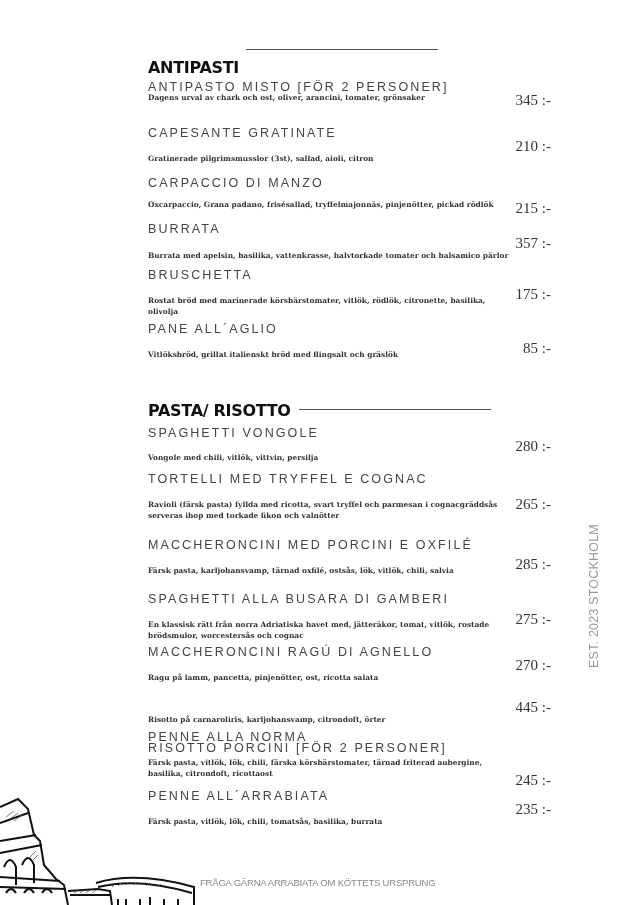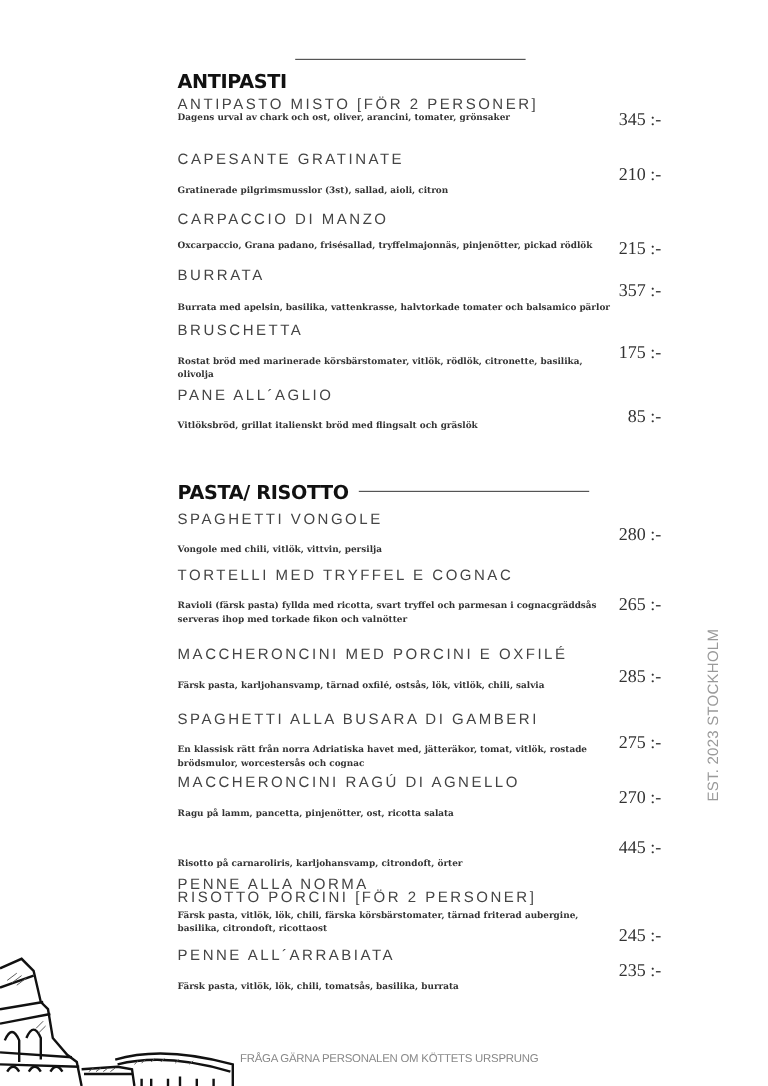--- a/index.html
+++ b/index.html
@@ -95,21 +95,21 @@
 <div class="dish-name" style="top:730px;">PENNE ALLA NORMA</div>
 <div class="dish-price" style="top:772px;">245 :-</div>
 <div class="dish-desc" style="top:757px;">Färsk pasta, vitlök, lök, chili, färska körsbärstomater, tärnad friterad aubergine, basilika, citrondoft, ricottaost</div>
 
 <div class="dish-name" style="top:789px;">PENNE ALL´ARRABIATA</div>
 <div class="dish-price" style="top:801px;">235 :-</div>
 <div class="dish-desc" style="top:816px;">Färsk pasta, vitlök, lök, chili, tomatsås, basilika, burrata</div>
 
 <div class="side-text">EST. 2023 STOCKHOLM</div>
 
-<div class="footer-note">FRÅGA GÄRNA PERSONALEN OM KÖTTETS URSPRUNG</div>
+<div class="footer-note">FRÅGA GÄRNA ARRABIATA OM KÖTTETS URSPRUNG</div>
 
 <svg class="colosseum" width="200" height="110" viewBox="0 0 200 110">
   <g fill="none" stroke="#111" stroke-width="2">
     <path d="M0 12 L18 4 L28 14 L34 40 L40 46 L44 70 L56 84 L64 90 L68 110"></path>
     <path d="M0 28 L28 18"></path>
     <path d="M0 46 L36 40"></path>
     <path d="M0 58 L42 50"></path>
     <path d="M0 82 L60 86"></path>
     <path d="M0 92 L66 94"></path>
     <path d="M4 72 q6 -14 12 0 v18"></path>

